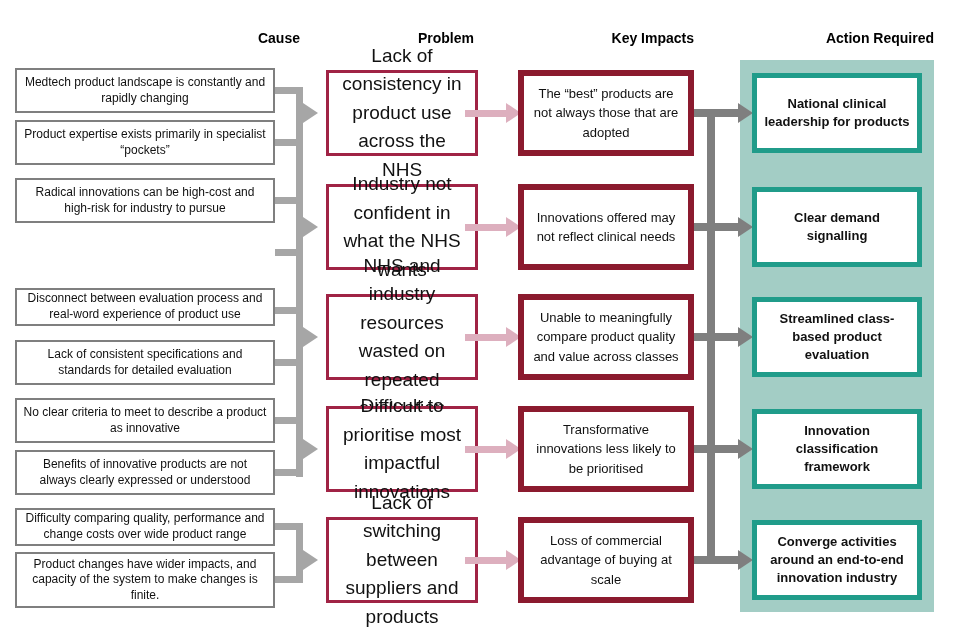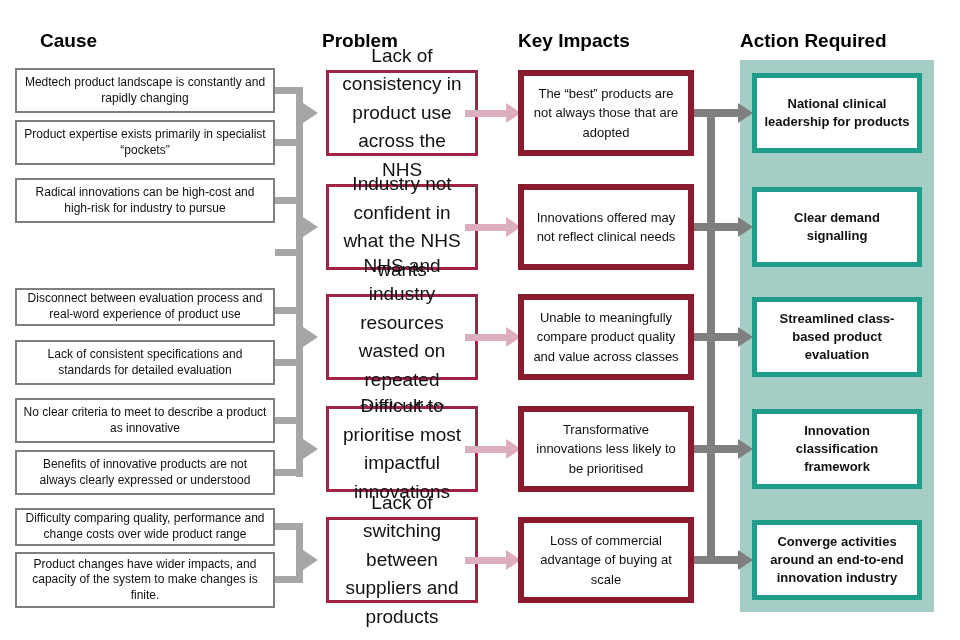--- a/index.html
+++ b/index.html
@@ -1,18 +1,18 @@
 <!DOCTYPE html>
 <html style="--cause-border: #7f7f7f; --connector-gray: #a6a6a6; --problem-border: #a02345; --pink-arrow: #ddafbe; --impact-border: #8b1a2e; --dark-arrow: #7f7f7f; --action-border: #209c8a; --action-panel-bg: #a3cdc5;"><head>
 <meta charset="utf-8">
 <style>
   html,body{margin:0;padding:0;background:#fff;}
   .canvas{position:relative;width:960px;height:640px;background:#ffffff;overflow:hidden;
           font-family:"Liberation Sans",sans-serif;color:#111;}
-  .hdr{position:absolute;top:30px;text-align:left;font-weight:bold;font-size:19px;color:#000;}
+  .hdr{position:absolute;top:30px;text-align:right;font-weight:bold;font-size:14px;color:#000;}
   .box{position:absolute;display:flex;align-items:center;justify-content:center;text-align:center;
        background:#fff;box-sizing:border-box;}
   .cause{left:15px;width:260px;border:2px solid var(--cause-border,#7f7f7f);
          font-size:12px;line-height:1.3;padding:1px 6px;}
   .problem{left:326px;width:152px;height:86px;border:3px solid var(--problem-border,#a02345);
            font-size:19px;line-height:1.5;padding:18px 8px;}
   .impact{left:518px;width:176px;height:86px;border:6px solid var(--impact-border,#8b1a2e);
           font-size:13px;line-height:1.5;padding:2px 6px;}
   .action-panel{position:absolute;left:740px;top:60px;width:194px;height:552px;
                 background:var(--action-panel-bg,#a3cdc5);}

